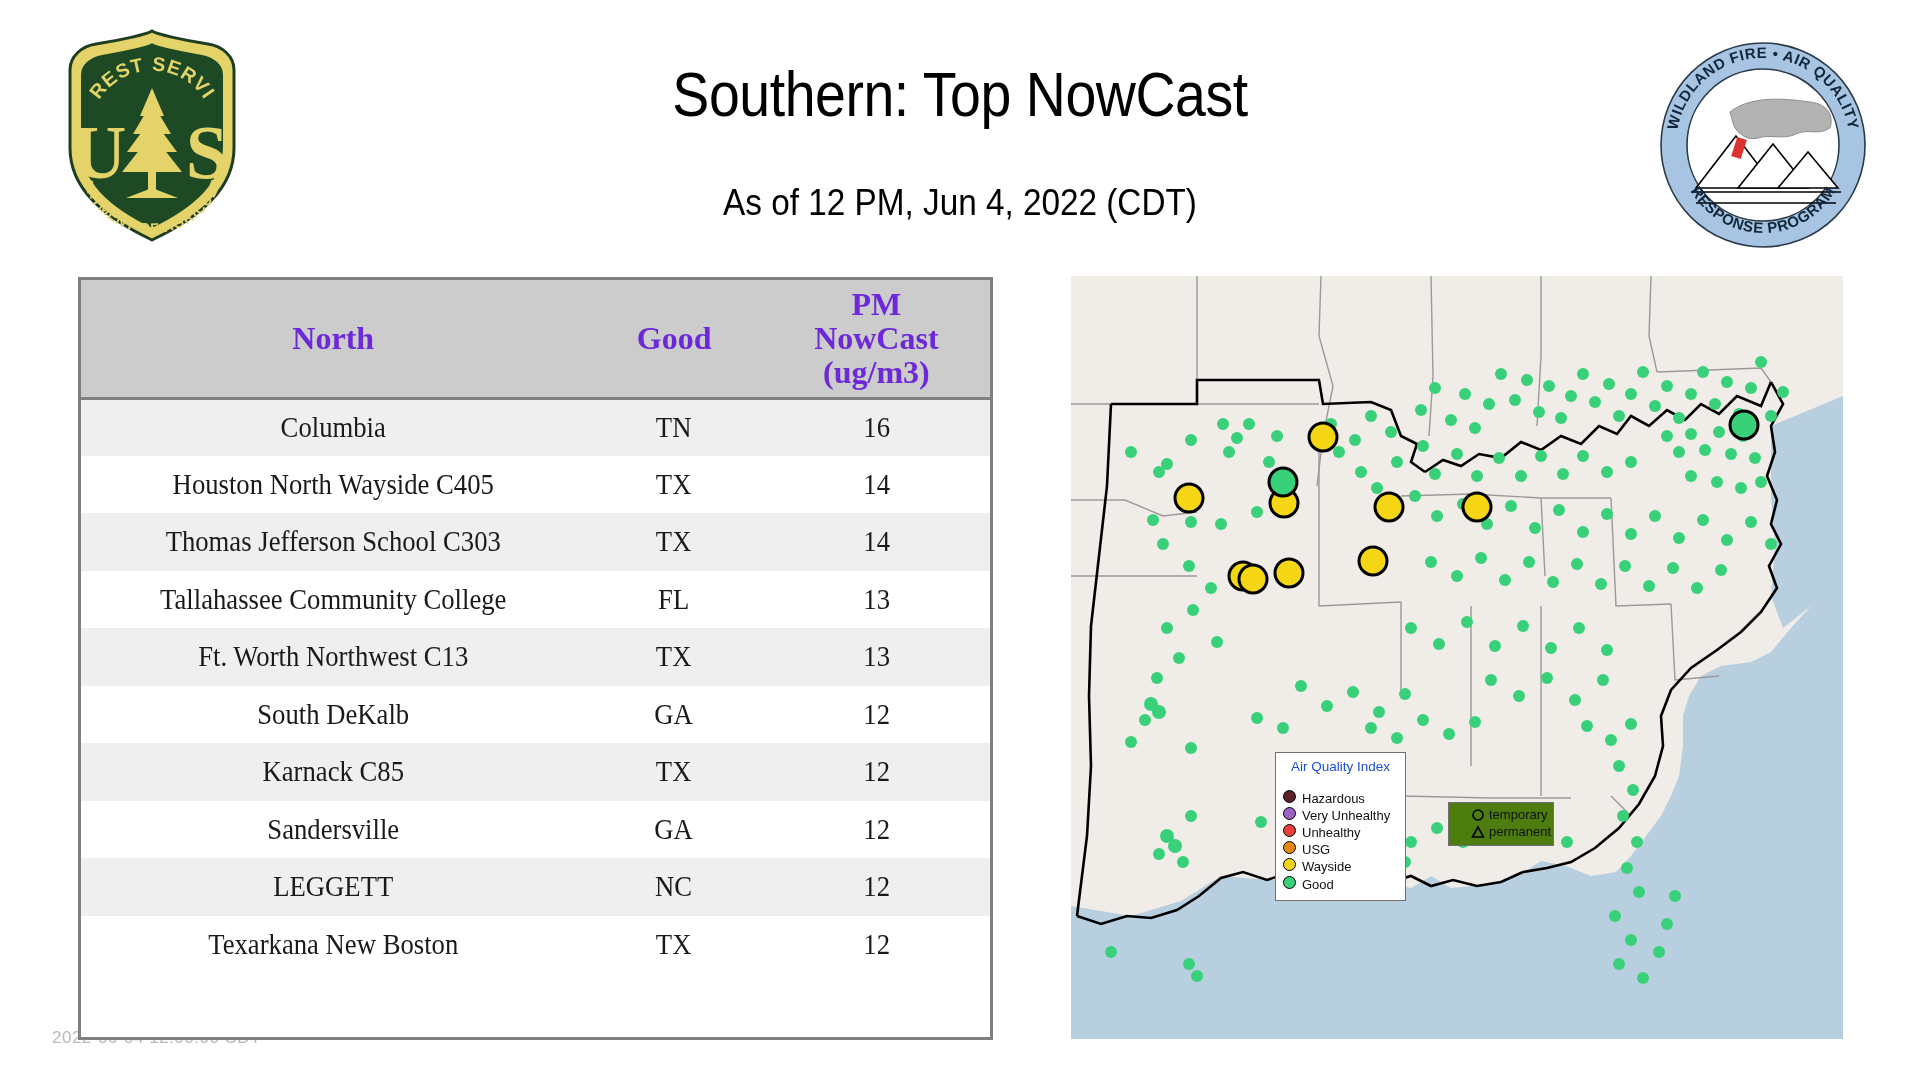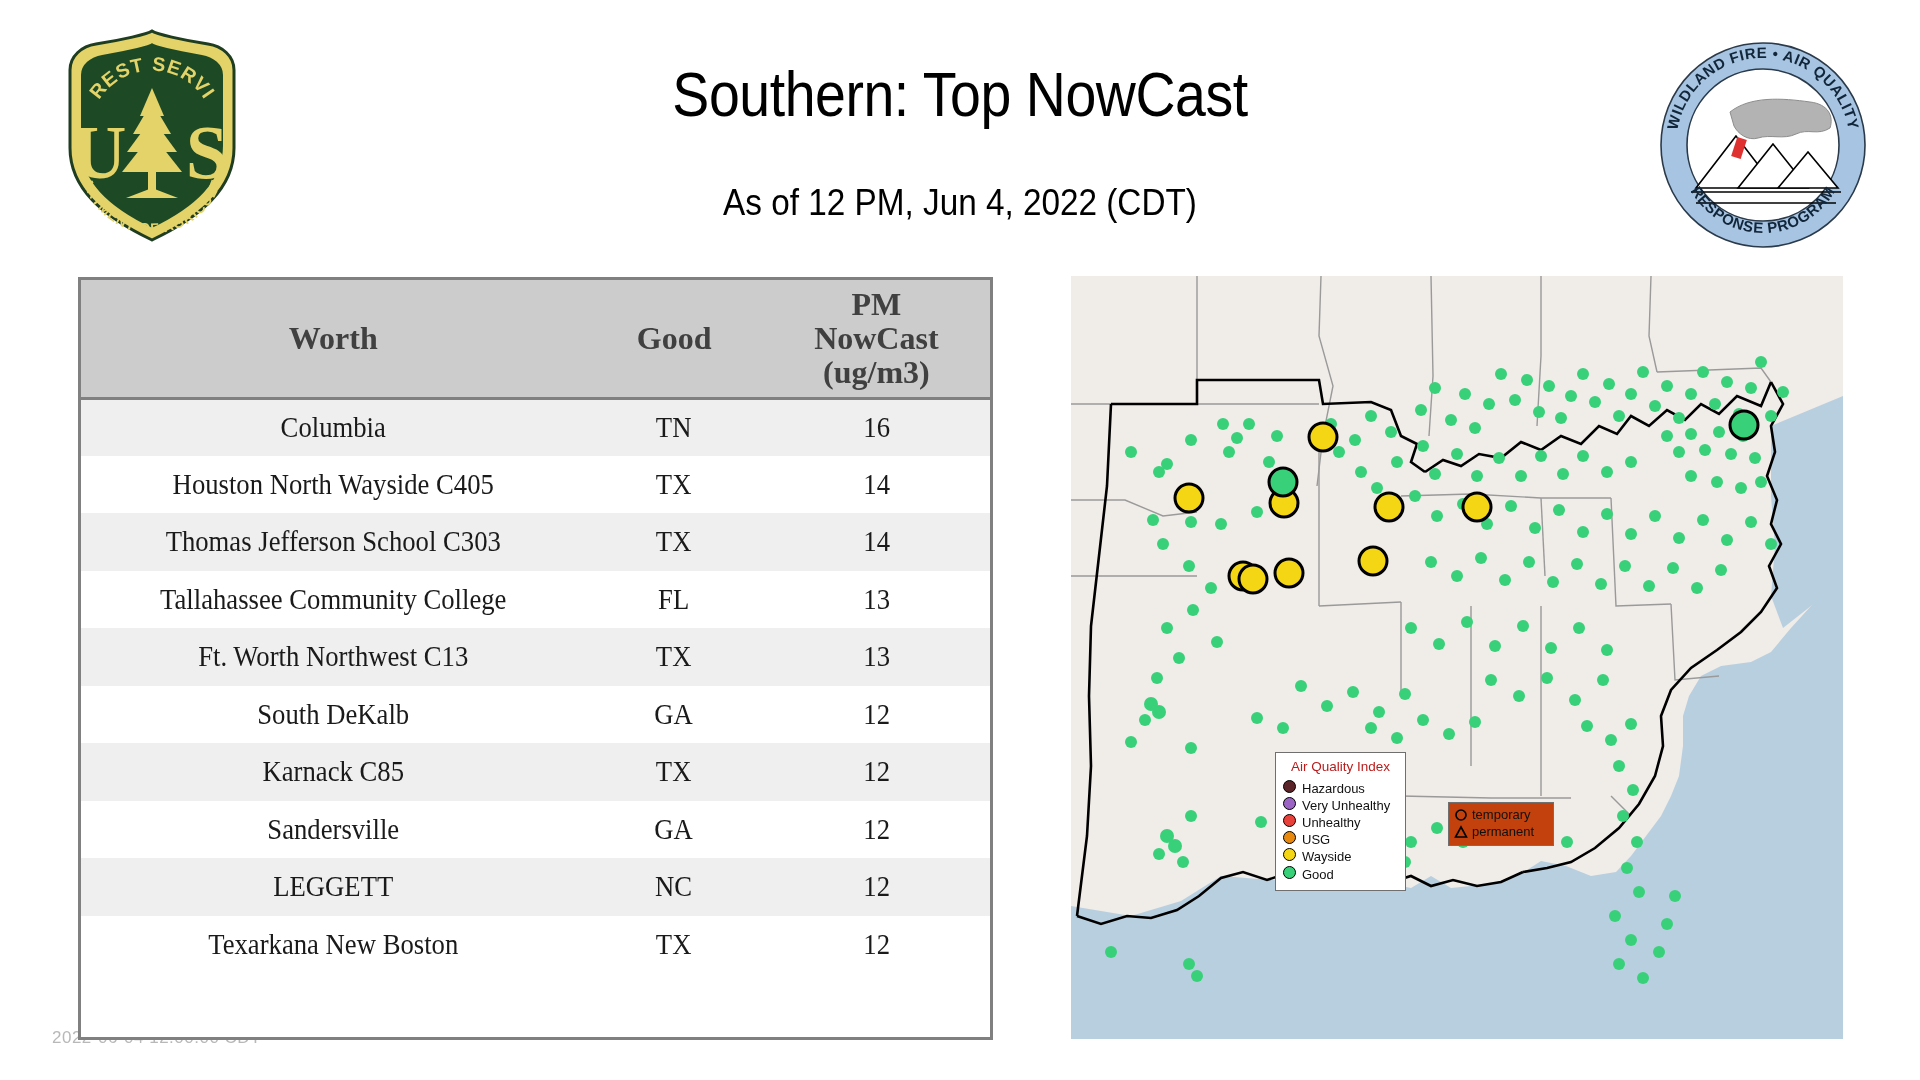--- a/index.html
+++ b/index.html
@@ -36,21 +36,21 @@
   .table-wrap {
     position: absolute; left: 78px; top: 277px;
     width: 915px; height: 763px;
     border: 3px solid #808080;
     background: #ffffff;
   }
   table.data { width: 100%; border-collapse: collapse; table-layout: fixed; }
   table.data th {
     background: #cccccc;
     font-family: "Liberation Serif", serif;
-    font-weight: bold; font-size: 32px; color: #404040;
+    font-weight: bold; font-size: 32px; color: #6d28d9;
     text-align: center; vertical-align: middle;
     height: 118px;
     border-bottom: 3px solid #808080;
     line-height: 1.07;
     margin-top: 24px;
   }
   table.data td {
     font-family: "Liberation Serif", serif;
     font-size: 29px; color: #1a1a1a;
     text-align: center; vertical-align: middle;
@@ -80,32 +80,32 @@
   .map svg { display: block; }
 
   .legend-aqi {
     position: absolute; left: 1275px; top: 752px;
     width: 131px;
     background: #ffffff; border: 1px solid #6f6f6f;
     padding: 5px 7px 7px 7px;
     font-size: 13px; color: #111;
     line-height: 1.32;
   }
-  .legend-aqi .lg-title { text-align: center; font-size: 13.5px; margin-bottom: 4px; color:#b91c1c; }
+  .legend-aqi .lg-title { text-align: center; font-size: 13.5px; margin-bottom: 14px; color:#1d4ed8; }
   .legend-aqi .lg-row { display: flex; align-items: flex-start; gap: 6px; }
   .legend-aqi .sw {
     width: 13px; height: 13px; border-radius: 50%;
     border: 1.4px solid #000; flex: none;
   }
 
   .legend-type {
     position: absolute; left: 1448px; top: 802px;
     width: 106px;
-    background: #c2410c; border: 1px solid #6f6f6f;
-    padding: 4px 5px;
+    background: #4d7c0f; border: 1px solid #6f6f6f;
+    padding: 4px 22px;
     font-size: 13px; color: #111; line-height: 1.3;
   }
   .legend-type .lt-row { display: flex; align-items: center; gap: 4px; }
   .legend-type svg { flex: none; }
 </style>
 </head>
 <body>
 
 <div class="slide">
 
@@ -171,21 +171,21 @@
 
   <div class="table-wrap">
     <table class="data">
       <colgroup>
         <col class="c-site">
           <col class="c-state">
           <col class="c-val">
       </colgroup>
       <thead>
         <tr>
-          <th>Worth</th>
+          <th>North</th>
           <th>Good</th>
           <th>
             <span>PM</span><br>
             <span>NowCast</span><br>
             <span>(ug/m3)</span>
           </th>
         </tr>
       </thead>
       <tbody>
         <tr>

